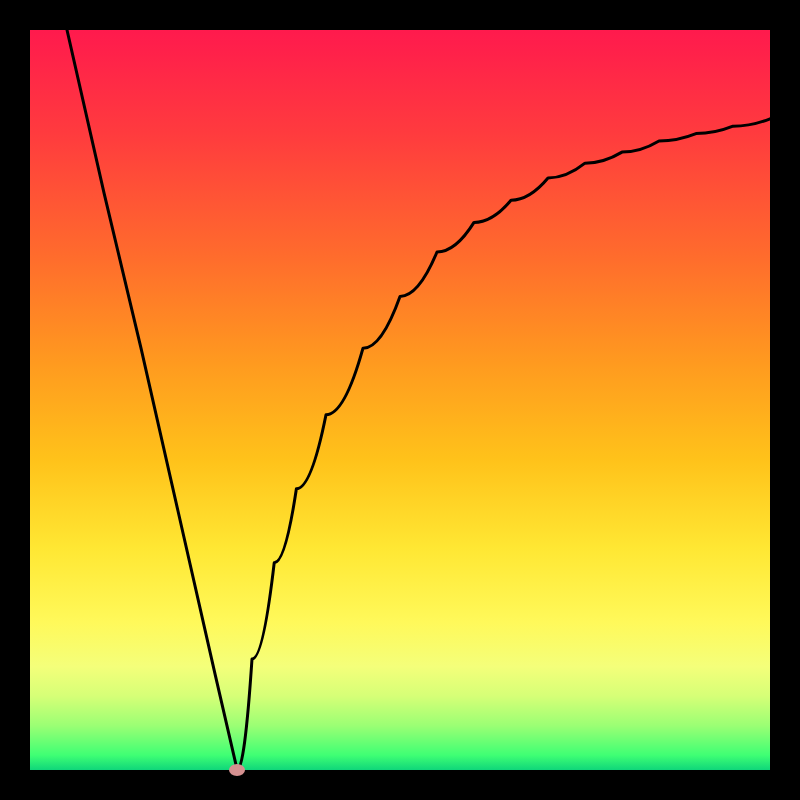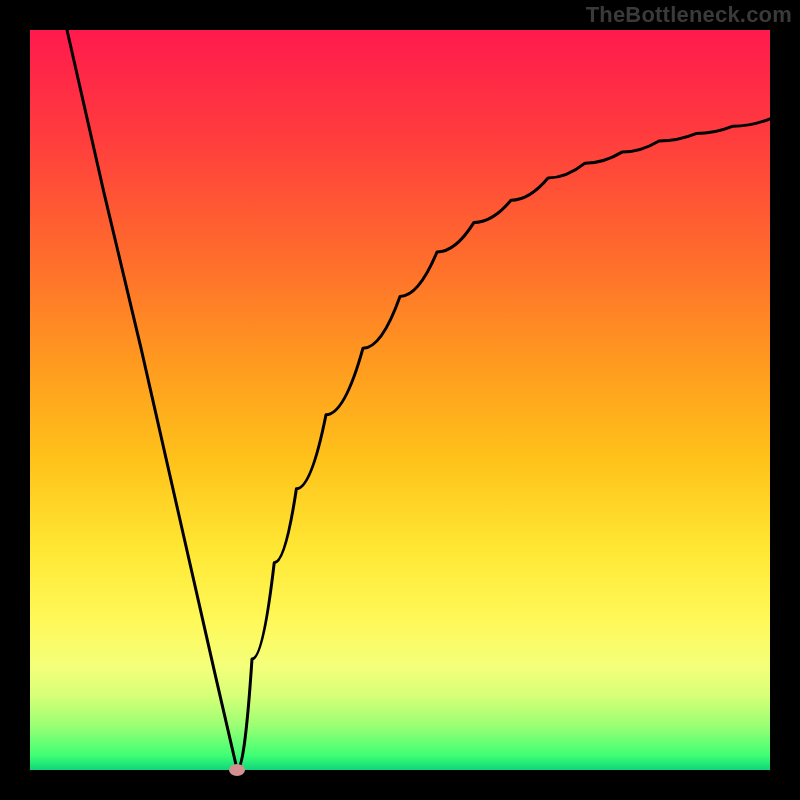--- a/index.html
+++ b/index.html
@@ -61,20 +61,19 @@
     height: 12px;
     background: #d49090;
     border-radius: 50% / 50%;
     transform: translate(-50%, -50%);
   }
 </style>
 </head>
 <body>
 
 <div class="frame">
-  <div class="watermark">TheBottleneck.com</div>
   <div class="plot">
     <svg class="curve" viewBox="0 0 740 740" preserveAspectRatio="none">
       <path d="M 37 0 L 74 162.79999999999995 L 111 318.20000000000005 L 148 481 L 185 643.8 L 207.20000000000002 740 L 207.20000000000002 740 Q 214.60000000000002 740 222 629 Q 233.10000000000002 629 244.20000000000002 532.8 Q 255.3 532.8 266.4 458.8 Q 281.2 458.8 296 384.8 Q 314.5 384.8 333 318.20000000000005 Q 351.5 318.20000000000005 370 266.4 Q 388.5 266.4 407.00000000000006 222 Q 425.5 222 444 192.39999999999998 Q 462.5 192.39999999999998 481 170.19999999999993 Q 499.5 170.19999999999993 518 148 Q 536.5 148 555 133.20000000000005 Q 573.5 133.20000000000005 592 122.10000000000002 Q 610.5 122.10000000000002 629 111 Q 647.5 111 666 103.60000000000002 Q 684.5 103.60000000000002 703 96.20000000000005 Q 721.5 96.20000000000005 740 88.79999999999995" fill="none" stroke="#000000" stroke-width="3" stroke-linejoin="round" stroke-linecap="round"></path>
     </svg>
     <div class="marker" style="left: 207.2px; top: 740px; background: rgb(212, 144, 144);"></div>
   </div>
 </div>
 
 </body></html>

